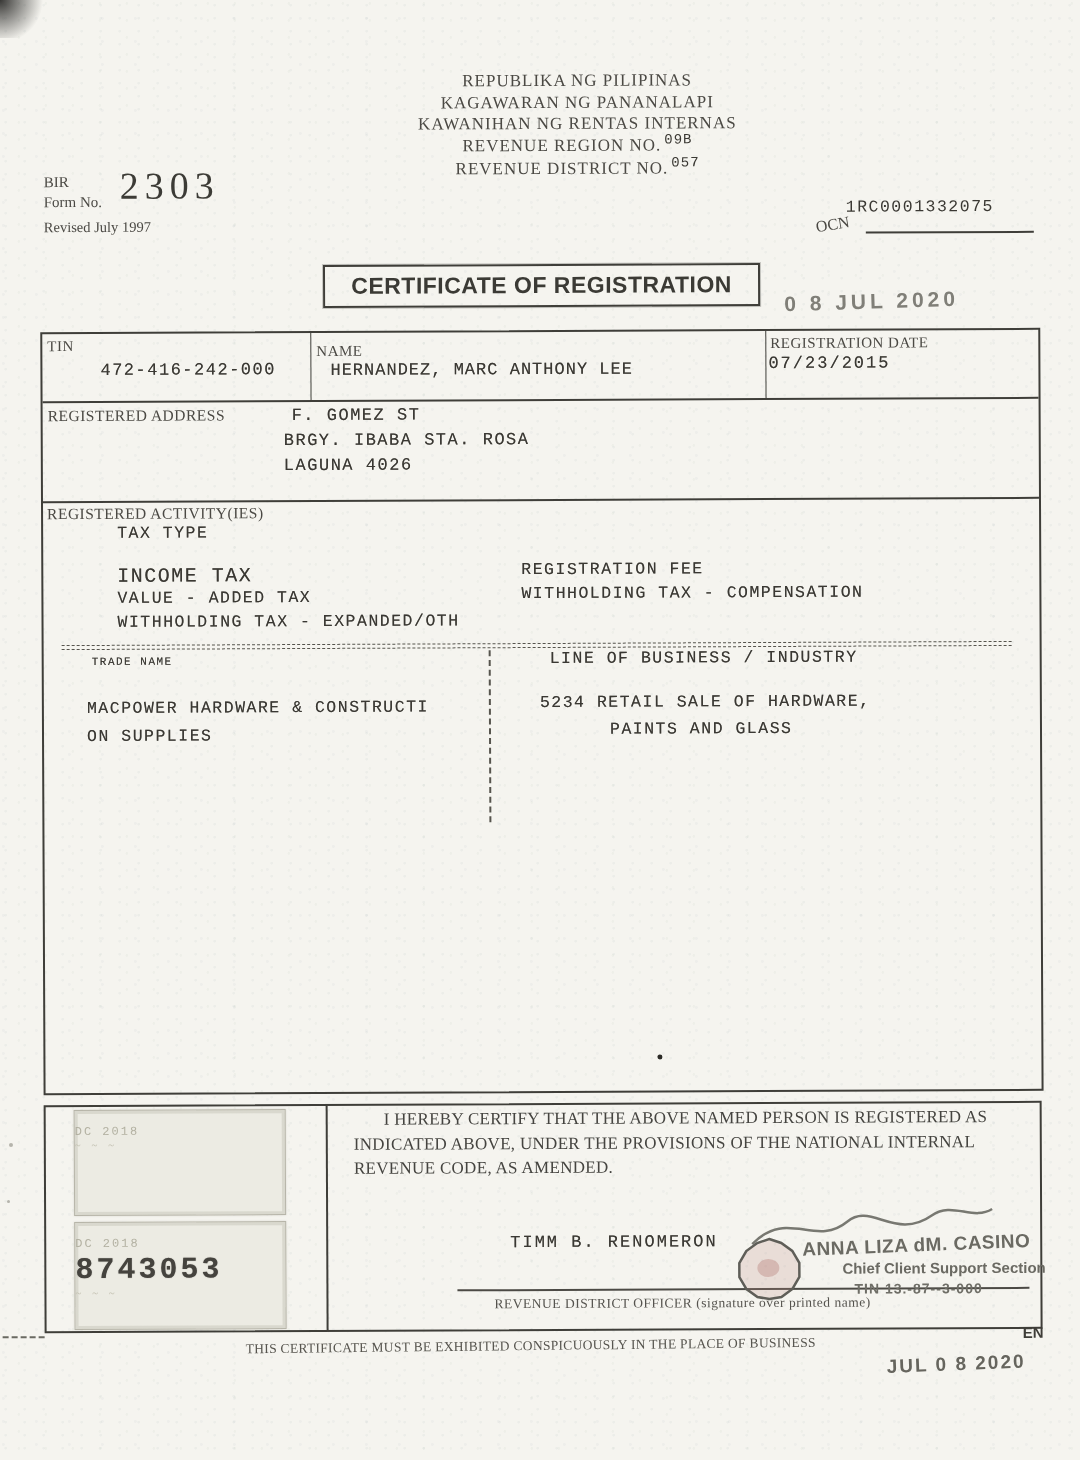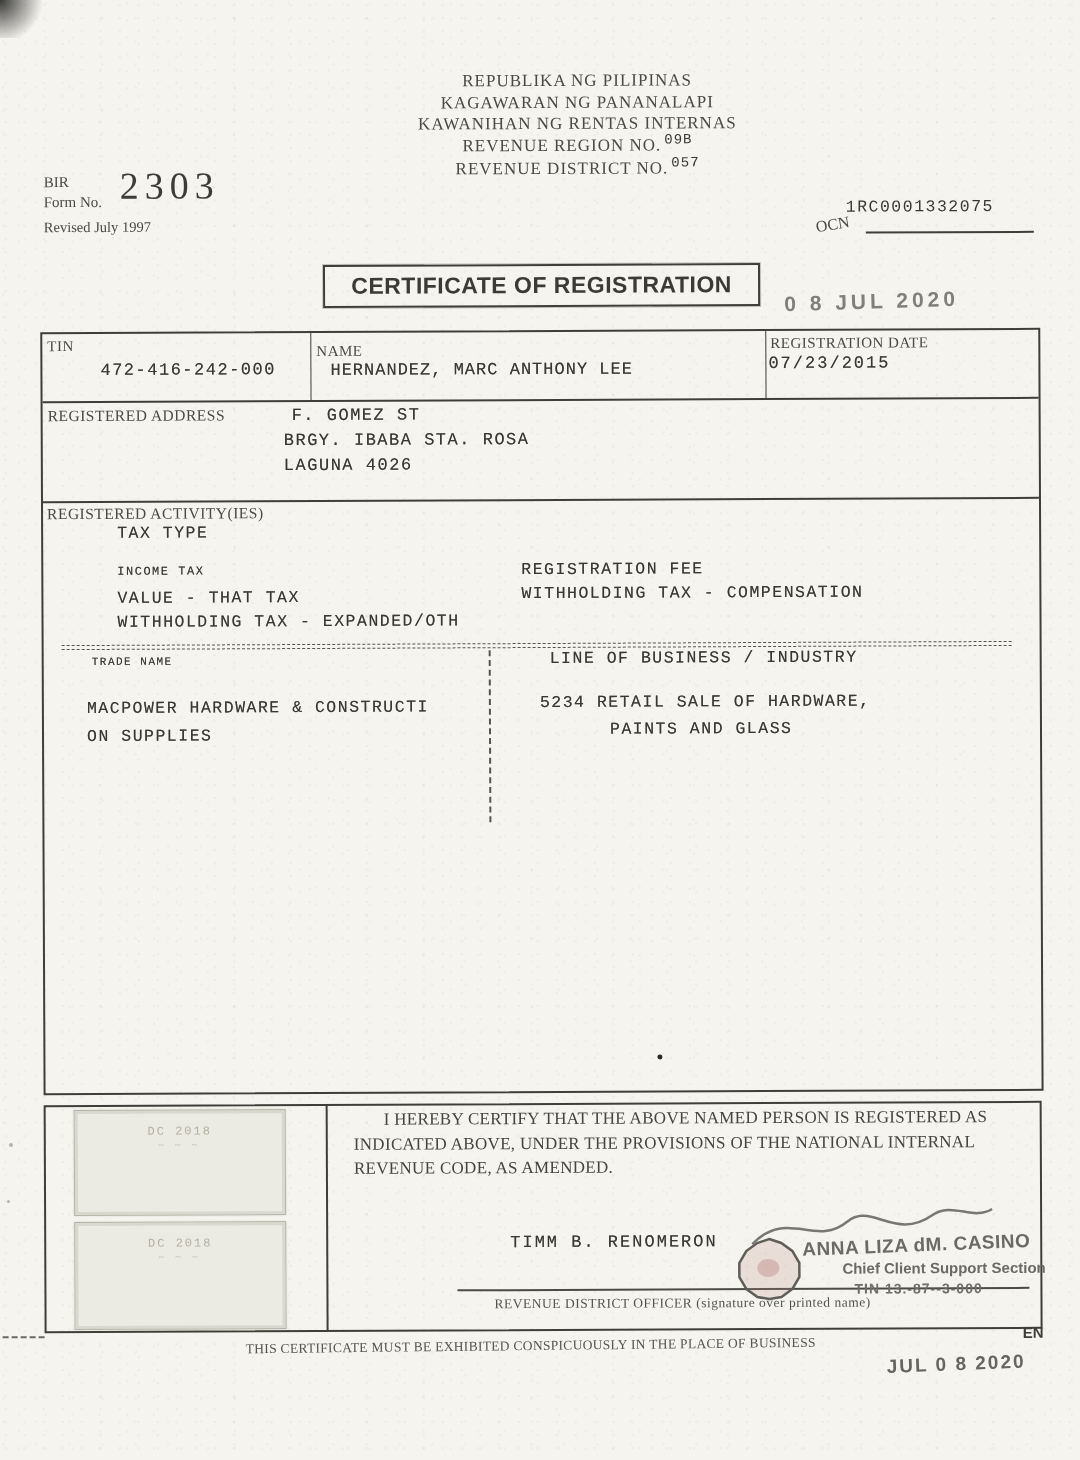--- a/index.html
+++ b/index.html
@@ -32,21 +32,20 @@
   .vline{ border-left:1.5px solid #3f3e39; width:0; }
   .box{ border:2px solid #3f3e39; }
   .dashv{ border-left:2px dashed #56544d; width:0; }
   .dashdbl{ height:5px; border-top:1.5px dashed #56544d; border-bottom:1.5px dashed #56544d; }
   .hdr-line{ font-size:17px; line-height:21.5px; letter-spacing:1px; color:#4b4944; }
   .supval{ position:relative; top:-7px; margin-left:3px; font-family:"Liberation Mono",monospace; font-size:14px; letter-spacing:1px; color:#3a3833;}
   .docstamp{
     background:#ecebe3;
     border:1px solid #b7b5a9;
     box-shadow: inset 0 0 0 3px rgba(170,168,152,0.28), 0 0 2px rgba(120,118,105,0.25);
-    text-align:center;
   }
   .docstamp .faint{ font-family:"Liberation Mono",monospace; font-size:12px; letter-spacing:2px; color:#b3b1a2; margin-top:14px;}
   .docstamp .num{ font-family:"Liberation Mono",monospace; font-size:30px; font-weight:bold; letter-spacing:3px; color:#45433e; margin-top:2px; text-shadow:0 0 1px rgba(69,67,62,0.5);}
   .docstamp .smudge{ color:#c4c2b3; font-size:11px; letter-spacing:4px; }
   .corner-smudge{
     width:46px; height:38px; left:0; top:0;
     background: radial-gradient(circle at 0% 0%, rgba(35,35,33,0.9), rgba(35,35,33,0) 72%);
   }
   .certline{ font-size:17px; line-height:24.5px; letter-spacing:0.3px; color:#454440; }
   .ink-dot{ width:5px; height:5px; background:#2b2a26; border-radius:50%; }
@@ -104,22 +103,22 @@
     <div class="abs mono typed" style="left:726px; top:23px; letter-spacing:2px;">07/23/2015</div>
 
     <div class="abs label" style="left:5px; top:73px; font-size:15.5px;">REGISTERED ADDRESS</div>
     <div class="abs mono typed" style="left:249px; top:73px;">F. GOMEZ ST</div>
     <div class="abs mono typed" style="left:241px; top:98px;">BRGY. IBABA STA. ROSA</div>
     <div class="abs mono typed" style="left:241px; top:123px;">LAGUNA 4026</div>
 
     <div class="abs label" style="left:4px; top:171px; font-size:15.5px;">REGISTERED ACTIVITY(IES)</div>
     <div class="abs mono typed" style="left:74px; top:190px; font-size:16.5px;">TAX TYPE</div>
 
-    <div class="abs mono typed" style="left:74px; top:231px; font-size:12px;">INCOME TAX</div>
-    <div class="abs mono typed" style="left:74px; top:255px; font-size:16.5px;">VALUE - THAT TAX</div>
+    <div class="abs mono typed" style="left:74px; top:231px; font-size:20px;">INCOME TAX</div>
+    <div class="abs mono typed" style="left:74px; top:255px; font-size:16.5px;">VALUE - ADDED TAX</div>
     <div class="abs mono typed" style="left:74px; top:279px; font-size:16.5px;">WITHHOLDING TAX - EXPANDED/OTH</div>
     <div class="abs mono typed" style="left:478px; top:228px; font-size:16.5px;">REGISTRATION FEE</div>
     <div class="abs mono typed" style="left:478px; top:252px; font-size:16.5px;">WITHHOLDING TAX - COMPENSATION</div>
 
     <div class="abs dashdbl" style="left:18px; top:311px; width:950px;"></div>
     <div class="abs mono typed" style="left:48px; top:322px; font-size:11px;">TRADE NAME</div>
     <div class="abs mono typed" style="left:506px; top:317px; font-size:16.5px;">LINE OF BUSINESS / INDUSTRY</div>
     <div class="abs dashv" style="left:445px; top:318px; height:172px;"></div>
 
     <div class="abs mono typed" style="left:43px; top:365px; font-size:16.5px;">MACPOWER HARDWARE &amp; CONSTRUCTI</div>
@@ -133,20 +132,21 @@
   <div class="abs box" style="left:42px; top:1103px; width:998px; height:228px;">
     <div class="abs vline" style="left:280px; top:0; height:224px; border-left-width:2px;"></div>
   </div>
 
   <div class="abs docstamp" style="left:72px; top:1108px; width:212px; height:106px;">
     <div class="faint">DC 2018</div>
     <div class="smudge">~ ~ ~</div>
   </div>
   <div class="abs docstamp" style="left:72px; top:1220px; width:212px; height:108px;">
     <div class="faint">DC 2018</div>
+    <div class="num">8743053</div>
     <div class="smudge">~ ~ ~</div>
   </div>
 
   <div class="abs" style="left:352px; top:1107px; width:680px;">
     <div class="certline" style="text-indent:30px;">I HEREBY CERTIFY THAT THE ABOVE NAMED PERSON IS REGISTERED AS</div>
     <div class="certline">INDICATED ABOVE, UNDER THE PROVISIONS OF THE NATIONAL INTERNAL</div>
     <div class="certline">REVENUE CODE, AS AMENDED.</div>
   </div>
 
   <div class="abs mono typed" style="left:508px; top:1233px; letter-spacing:2px;">TIMM B. RENOMERON</div>

